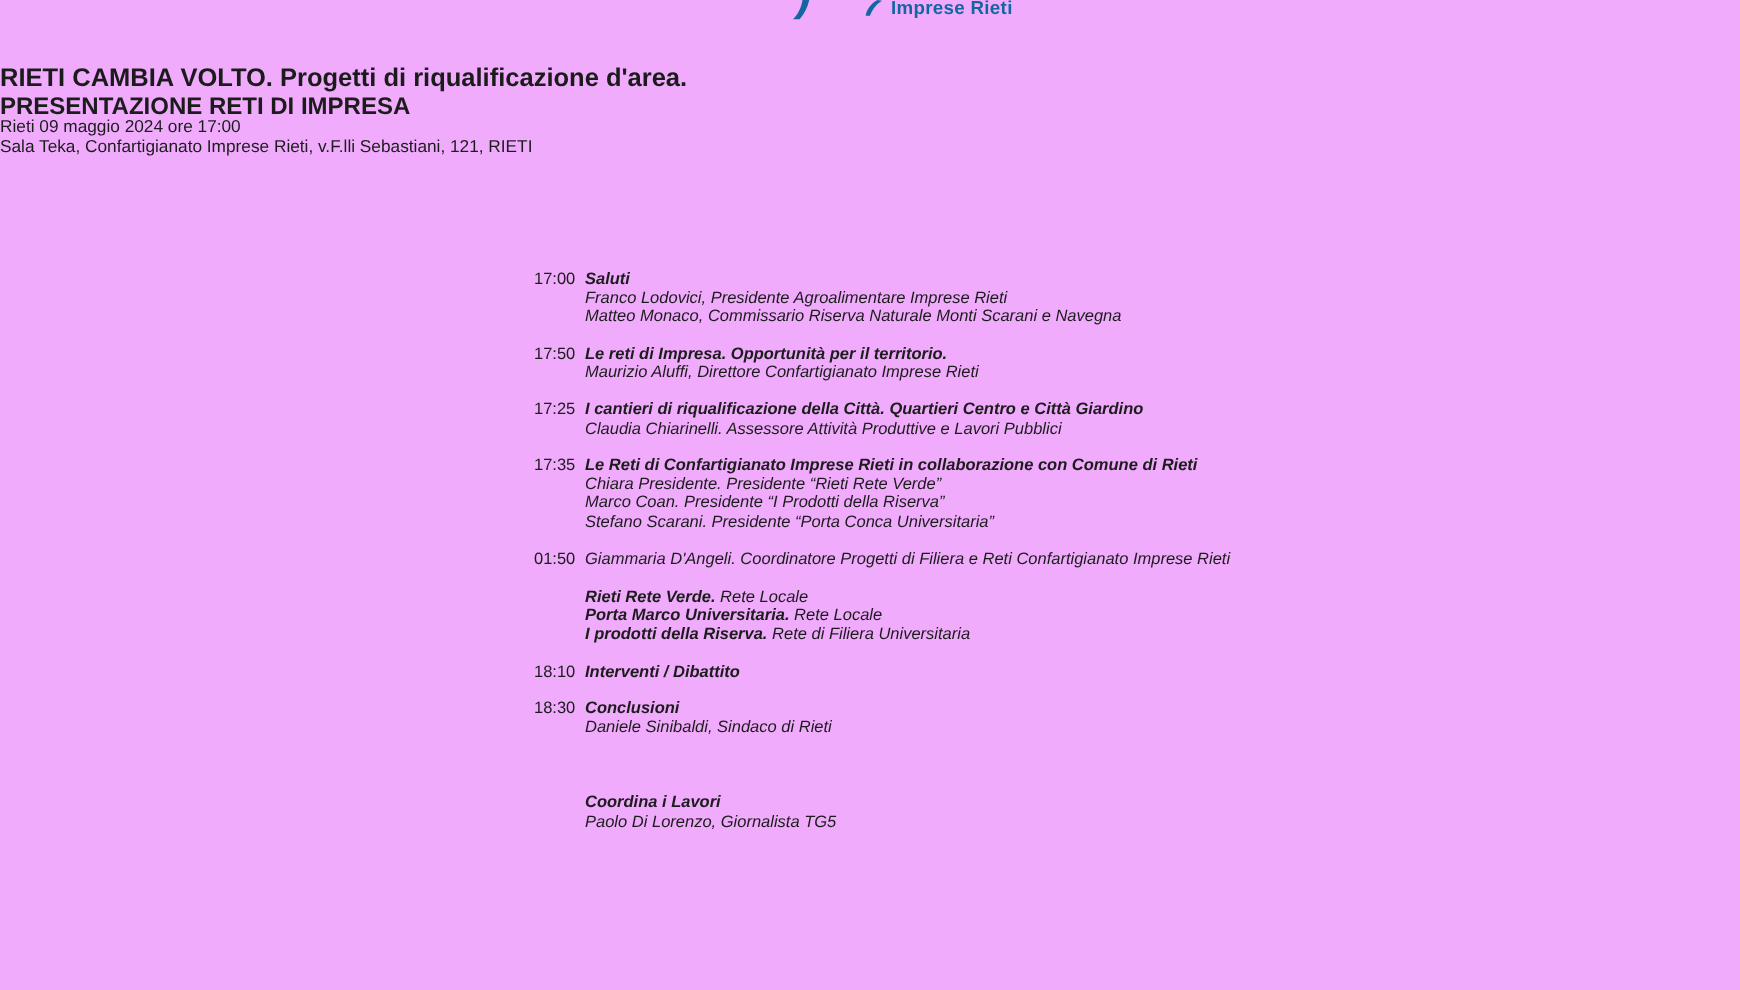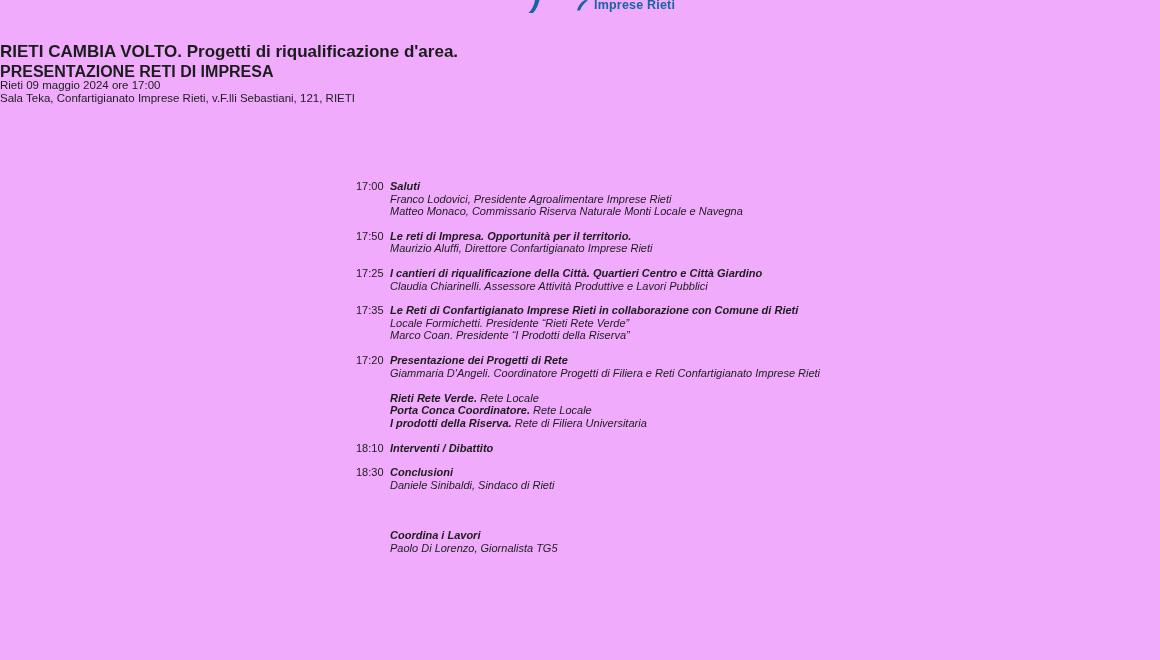--- a/index.html
+++ b/index.html
@@ -64,21 +64,21 @@
     <div class="doc-meta">Sala Teka, Confartigianato Imprese Rieti, v.F.lli Sebastiani, 121, RIETI</div>
   </div>
 
   <div class="schedule">
 
     <div class="row">
       <div class="time-cell">17:00</div>
       <div class="body-cell">
         <div class="session-title">Saluti</div>
         <div>Franco Lodovici, Presidente Agroalimentare Imprese Rieti</div>
-        <div>Matteo Monaco, Commissario Riserva Naturale Monti Locale e Navegna</div>
+        <div>Matteo Monaco, Commissario Riserva Naturale Monti Scarani e Navegna</div>
       </div>
     </div>
 
     <div class="row">
       <div class="time-cell">17:50</div>
       <div class="body-cell">
         <div class="session-title">Le reti di Impresa. Opportunità per il territorio.</div>
         <div>Maurizio Aluffi, Direttore Confartigianato Imprese Rieti</div>
       </div>
     </div>
@@ -88,33 +88,33 @@
       <div class="body-cell">
         <div class="session-title">I cantieri di riqualificazione della Città. Quartieri Centro e Città Giardino</div>
         <div>Claudia Chiarinelli. Assessore Attività Produttive e Lavori Pubblici</div>
       </div>
     </div>
 
     <div class="row">
       <div class="time-cell">17:35</div>
       <div class="body-cell">
         <div class="session-title">Le Reti di Confartigianato Imprese Rieti in collaborazione con Comune di Rieti</div>
-        <div>Locale Formichetti. Presidente “Rieti Rete Verde”</div>
+        <div>Chiara Presidente. Presidente “Rieti Rete Verde”</div>
         <div>Marco Coan. Presidente “I Prodotti della Riserva”</div>
+        <div>Stefano Scarani. Presidente “Porta Conca Universitaria”</div>
       </div>
     </div>
 
     <div class="row">
-      <div class="time-cell">17:20</div>
+      <div class="time-cell">01:50</div>
       <div class="body-cell">
-        <div class="session-title">Presentazione dei Progetti di Rete</div>
         <div>Giammaria D'Angeli. Coordinatore Progetti di Filiera e Reti Confartigianato Imprese Rieti</div>
         <div class="spacer-line"></div>
         <div><span class="bold">Rieti Rete Verde.</span> <span>Rete Locale</span></div>
-        <div><span class="bold">Porta Conca Coordinatore.</span> <span>Rete Locale</span></div>
+        <div><span class="bold">Porta Marco Universitaria.</span> <span>Rete Locale</span></div>
         <div><span class="bold">I prodotti della Riserva.</span> <span>Rete di Filiera Universitaria</span></div>
       </div>
     </div>
 
     <div class="row">
       <div class="time-cell">18:10</div>
       <div class="body-cell">
         <div class="session-title">Interventi / Dibattito</div>
       </div>
     </div>

